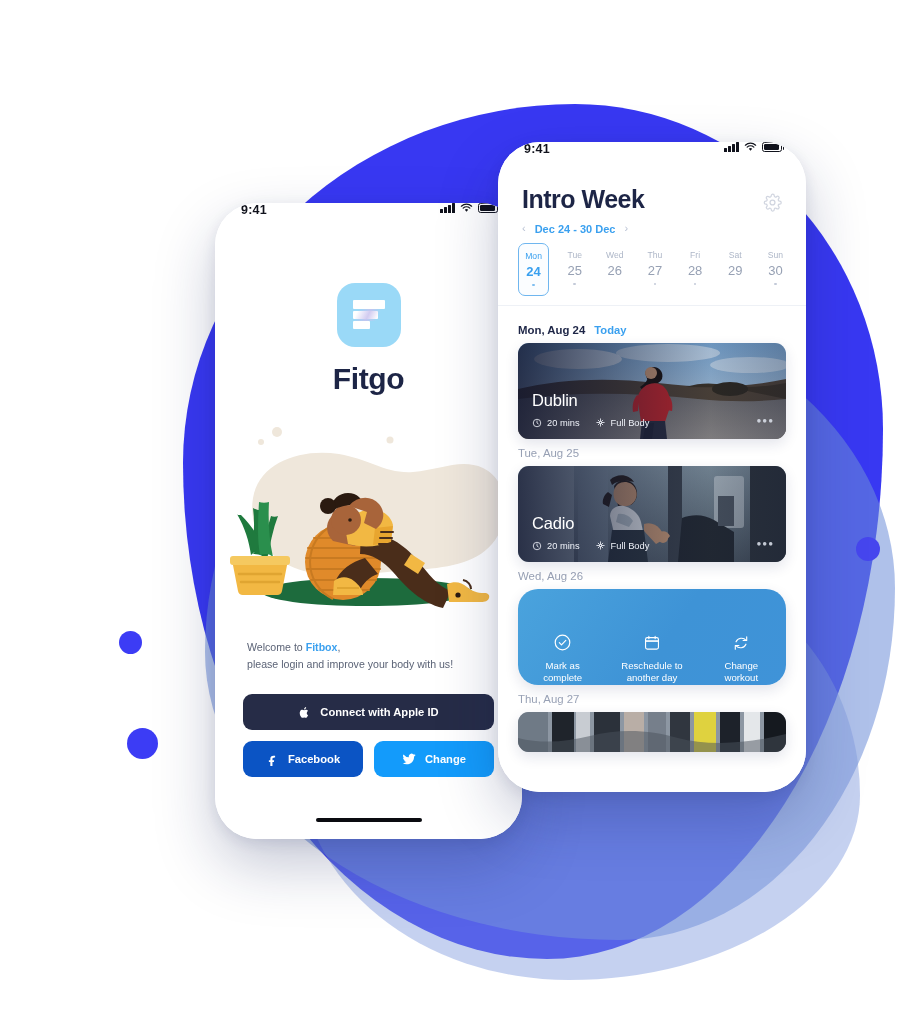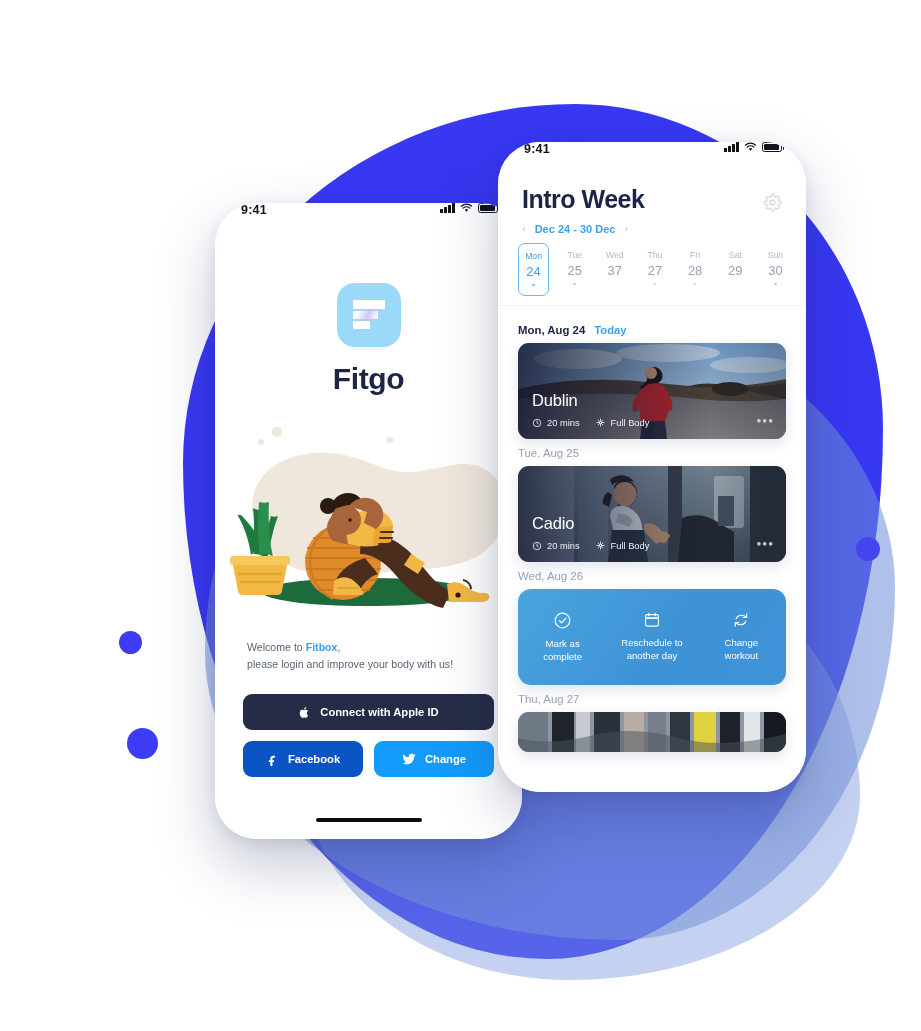--- a/index.html
+++ b/index.html
@@ -118,21 +118,21 @@
   .weeknav{display:flex;align-items:center;gap:9px;padding:9px 24px 0 24px;}
   .chev{color:#b9c2d4;font-size:11px;line-height:1;}
   .weeklabel{font-size:11px;color:#3aa0ef;font-weight:bold;}
 
   .days{display:flex;padding:8px 16px 0 20px;gap:11px;justify-content:space-between;}
   .day{flex:1;text-align:center;padding:7px 0 9px 0;border-radius:7px;box-sizing:border-box;}
   .day.sel{border:1.2px solid #6fb6ef;background:#fbfdff;}
   .d-name{font-size:8.6px;color:#aeb7c8;}
   .day.sel .d-name{color:#3aa0ef;}
   .d-num{font-size:13px;color:#97a1b4;margin-top:3px;}
-  .day.sel .d-num{color:#3aa0ef;font-weight:normal;}
+  .day.sel .d-num{color:#3aa0ef;font-weight:bold;}
   .d-dot{width:2.6px;height:2.6px;border-radius:50%;background:#c3cad8;margin:5px auto 0 auto;}
   .d-dot.off{background:transparent;}
   .day.sel .d-dot{background:#7fbef0;}
 
   .divider{height:1px;background:#eef1f6;margin:9px 0 0 0;}
 
   .feed{padding:10px 20px 0 20px;}
   .daylabel{font-size:11.4px;font-weight:bold;color:#1d2546;margin:8px 0 7px 0;display:flex;align-items:center;gap:9px;}
   .daylabel.muted{color:#98a1b5;font-weight:normal;}
   .today{color:#3aa0ef;font-weight:bold;font-size:11.2px;}
@@ -146,22 +146,22 @@
     position:absolute;inset:0;
     background:linear-gradient(90deg,rgba(15,20,45,.82) 0%,rgba(15,20,45,.45) 38%,rgba(15,20,45,.12) 72%,rgba(15,20,45,.30) 100%);
   }
   .card .body{position:absolute;left:14px;bottom:11px;right:12px;}
   .c-title{color:#fff;font-size:16.5px;font-weight:normal;letter-spacing:-.2px;}
   .c-meta{display:flex;align-items:center;gap:15px;margin-top:7px;}
   .c-meta span{display:flex;align-items:center;gap:5px;color:#eef1f8;font-size:9.3px;}
   .c-dots{position:absolute;right:12px;bottom:14px;color:#dfe4ee;font-size:8px;letter-spacing:1px;opacity:.85;}
 
   .actions{
-    height:96px;border-radius:13px;background:linear-gradient(125deg,#4aa3dd 0%,#3e93d6 55%,#3f93d8 100%);
-    display:flex;align-items:center;justify-content:space-around;
+    height:96px;border-radius:20px;background:linear-gradient(125deg,#4aa3dd 0%,#3e93d6 55%,#3f93d8 100%);
+    display:flex;align-items:flex-end;justify-content:space-around;
     box-shadow:0 5px 14px rgba(25,35,90,.12);
   }
   .action{display:flex;flex-direction:column;align-items:center;gap:8px;width:33%;cursor:pointer;}
   .action .lbl{color:#fff;font-size:9.6px;text-align:center;line-height:1.32;}
 
   svg{display:block;}
 </style>
 </head>
 <body>
 
@@ -349,21 +349,21 @@
             <div class="d-num">24</div>
             <div class="d-dot"></div>
           </div>
           <div class="day">
             <div class="d-name">Tue</div>
             <div class="d-num">25</div>
             <div class="d-dot"></div>
           </div>
           <div class="day">
             <div class="d-name">Wed</div>
-            <div class="d-num">37</div>
+            <div class="d-num">26</div>
             <div class="d-dot off"></div>
           </div>
           <div class="day">
             <div class="d-name">Thu</div>
             <div class="d-num">27</div>
             <div class="d-dot"></div>
           </div>
           <div class="day">
             <div class="d-name">Fri</div>
             <div class="d-num">28</div>

